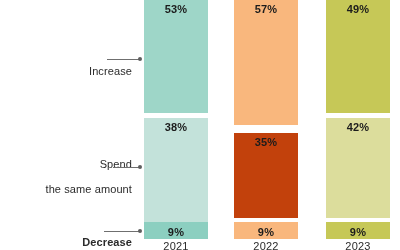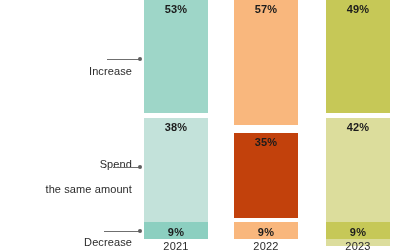--- a/index.html
+++ b/index.html
@@ -29,21 +29,21 @@
     position: absolute;
     text-align: right;
     font-size: 11px;
     line-height: 12.5px;
     color: #2b2b2b;
     white-space: pre-line;
     letter-spacing: .1px;
   }
   .cat-increase  { right: 268px; top: 52px; }
   .cat-same      { right: 268px; top: 145px; }
-  .cat-decrease  { right: 268px; top: 223px; }
+  .cat-decrease  { right: 268px; top: 223px; font-weight: bold; }
 
   
   .leader {
     position: absolute;
     height: 1px;
     background: #6f6f6f;
   }
   .leader-dot {
     position: absolute;
     width: 4px;
@@ -145,21 +145,21 @@
     </div>
     <div class="seg seg-decrease" style="top:222px; height:17px; background:#f9b77d;">
       <span class="seg-value">9%</span>
     </div>
   </div>
 
   <div class="col col-2">
     <div class="seg seg-increase" style="top:-32px; height:145px; background:#c6c857;">
       <span class="seg-value" style="top:35px;">49%</span>
     </div>
-    <div class="seg seg-same" style="top:118px; height:128px; background:#dcdd9c;">
+    <div class="seg seg-same" style="top:118px; height:100px; background:#dcdd9c;">
       <span class="seg-value">42%</span>
     </div>
     <div class="seg seg-decrease" style="top:222px; height:17px; background:#c6c857;">
       <span class="seg-value">9%</span>
     </div>
   </div>
 
   <div class="year-label yr-0">2021</div>
   <div class="year-label yr-1">2022</div>
   <div class="year-label yr-2">2023</div>

